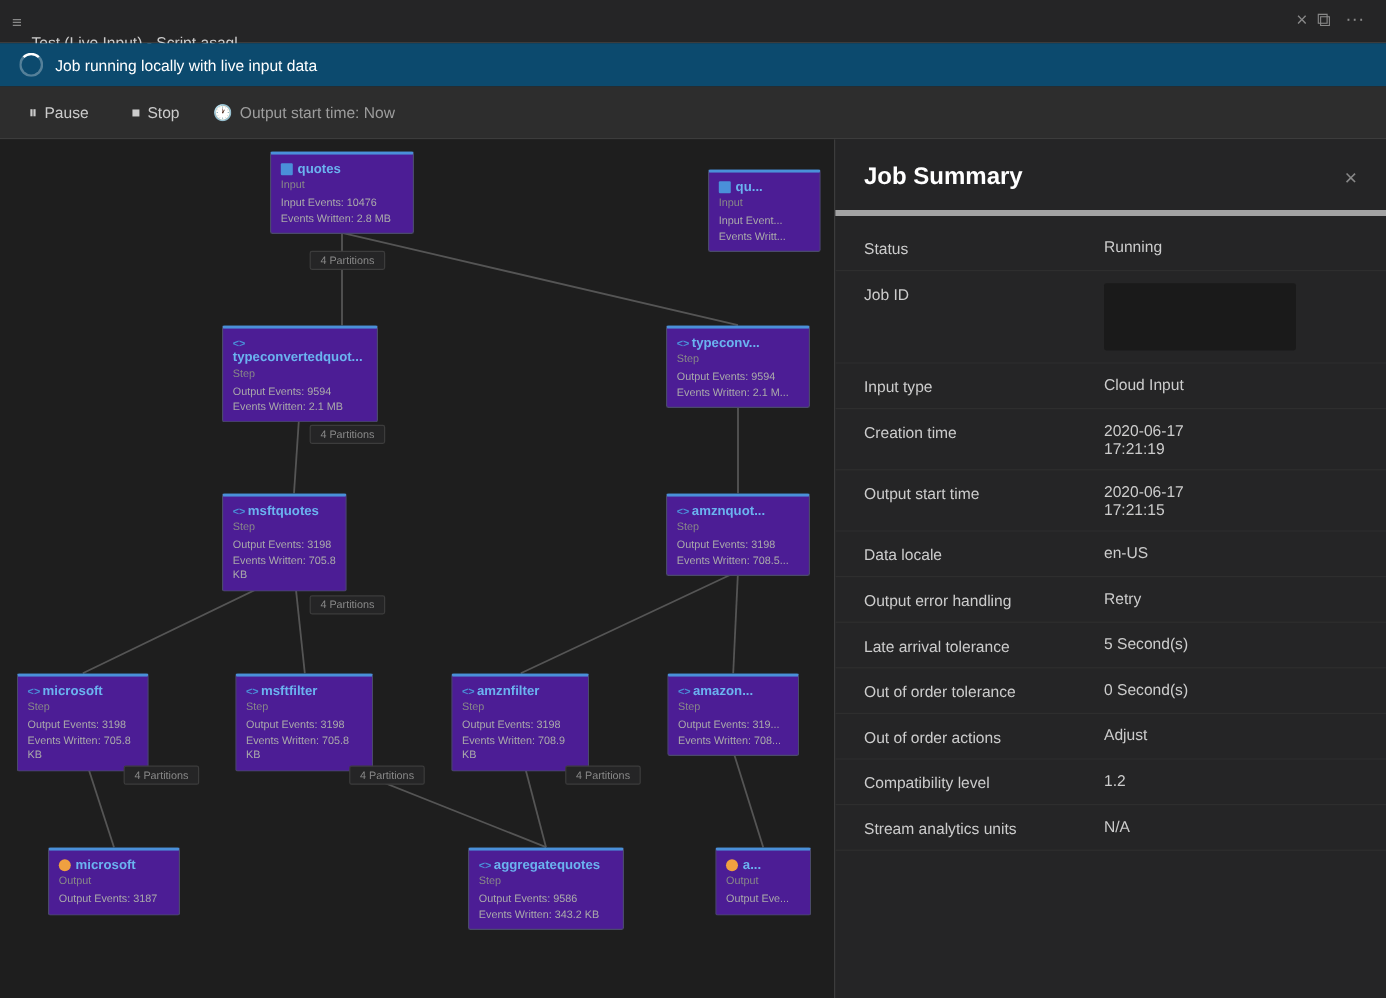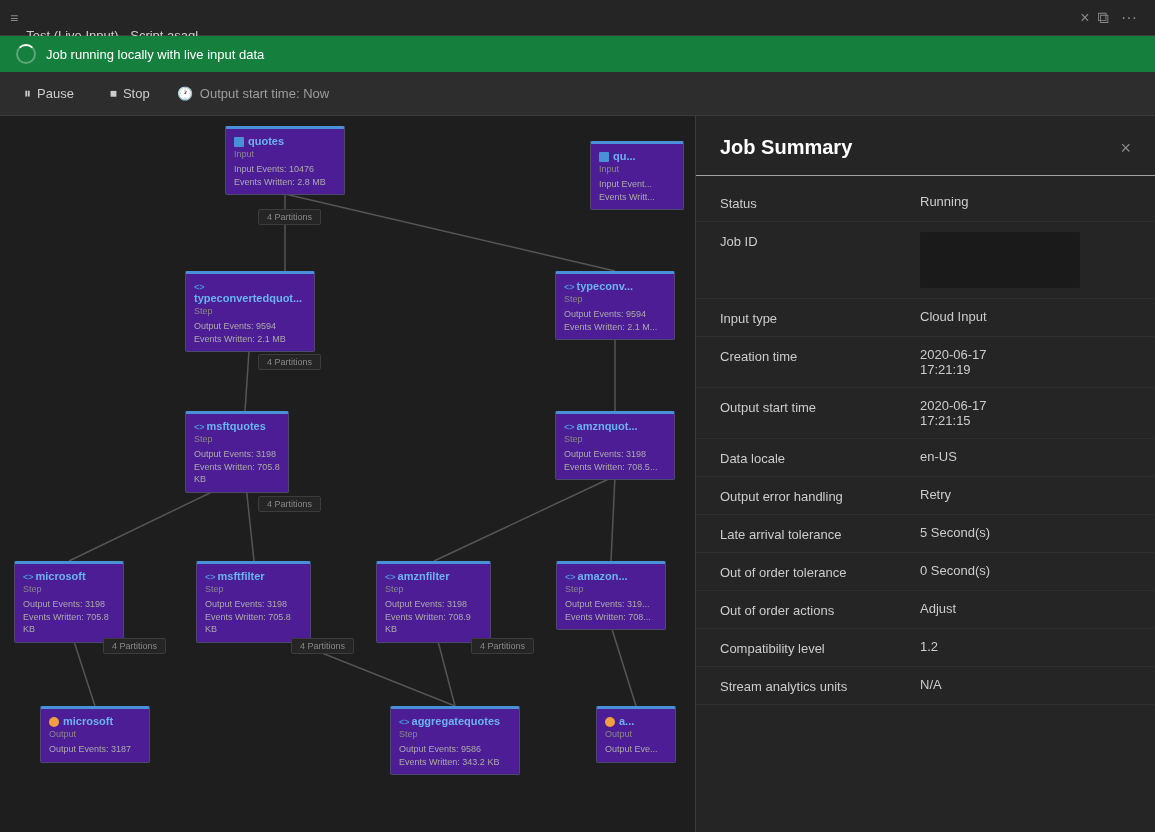--- a/index.html
+++ b/index.html
@@ -49,21 +49,21 @@
       margin-right: 8px;
     }
     .title-bar-action-btn {
       color: #888;
       cursor: pointer;
       font-size: 16px;
     }
 
     
     .status-bar {
-      background: #15803d;
+      background: #0c4a6e;
       height: 36px;
       display: flex;
       align-items: center;
       padding: 16px 16px;
       gap: 10px;
       flex-shrink: 0;
     }
     .status-spinner {
       width: 20px;
       height: 20px;
@@ -135,21 +135,21 @@
       display: flex;
       flex-direction: column;
       overflow-y: auto;
       flex-shrink: 0;
     }
     .panel-header {
       display: flex;
       align-items: center;
       justify-content: space-between;
       padding: 20px 24px 16px;
-      border-bottom: 1px solid #a3a3a3;
+      border-bottom: 5px solid #a3a3a3;
     }
     .panel-title {
       font-size: 20px;
       font-weight: 600;
       color: #ffffff;
     }
     .panel-close {
       color: #888;
       cursor: pointer;
       font-size: 18px;

